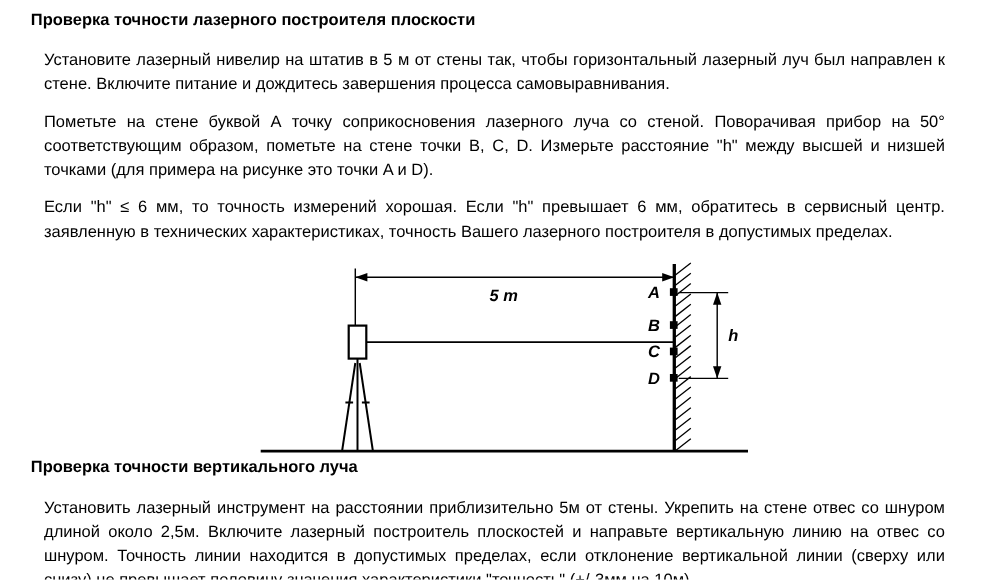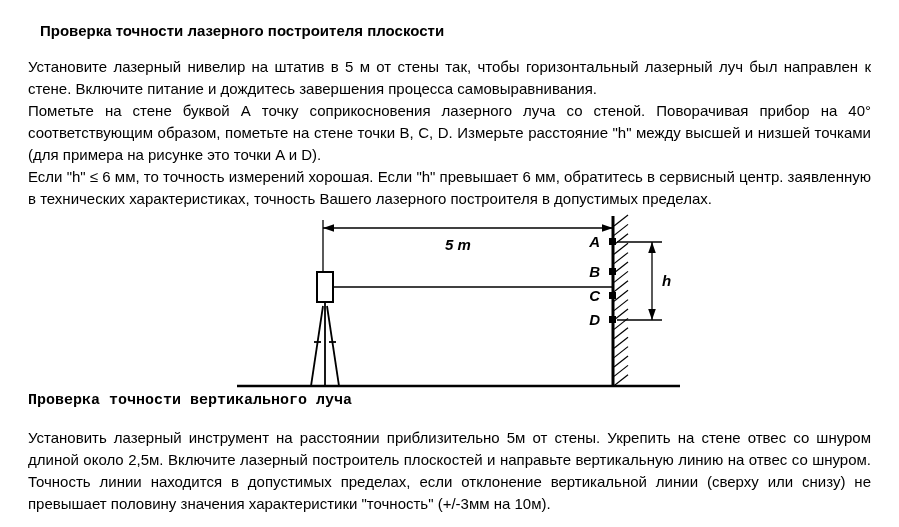--- a/index.html
+++ b/index.html
@@ -11,27 +11,27 @@
     background: #ffffff;
     color: #000000;
     font-family: "Liberation Sans", sans-serif;
     font-size: 15px;
     line-height: 22px;
     overflow: hidden;
   }
   h1, h2 {
     font-size: 15px;
     font-weight: bold;
-    margin: 12px;
+    margin: 0;
     line-height: 22px;
   }
   h1.doc-title { margin-bottom: 14px; }
-  h2.s2-heading { margin: 0 0 15px 0; font-family: Liberation Mono, monospace; }
+  h2.s2-heading { margin: 0 0 15px 0; }
   p {
-    margin: 0;
+    margin: 12px;
     text-align: justify;
   }
   figure.diagram {
     margin: 0;
     padding: 0;
     height: 180px;
     font-style: italic;
   }
   svg text {
     font-family: "Liberation Sans", sans-serif;
@@ -41,21 +41,21 @@
 </style>
 </head>
 <body>
 
 <div class="page">
 
   <h1 class="doc-title">Проверка точности лазерного построителя плоскости</h1>
 
   <section>
     <p>Установите лазерный нивелир на штатив в 5 м от стены так, чтобы горизонтальный лазерный луч был направлен к стене. Включите питание и дождитесь завершения процесса самовыравнивания.</p>
-    <p>Пометьте на стене буквой А точку соприкосновения лазерного луча со стеной. Поворачивая прибор на 40° соответствующим образом, пометьте на стене точки B, C, D. Измерьте расстояние "h" между высшей и низшей точками (для примера на рисунке это точки A и D).</p>
+    <p>Пометьте на стене буквой А точку соприкосновения лазерного луча со стеной. Поворачивая прибор на 50° соответствующим образом, пометьте на стене точки B, C, D. Измерьте расстояние "h" между высшей и низшей точками (для примера на рисунке это точки A и D).</p>
     <p>Если "h" ≤ 6 мм, то точность измерений хорошая. Если "h" превышает 6 мм, обратитесь в сервисный центр. заявленную в технических характеристиках, точность Вашего лазерного построителя в допустимых пределах.</p>
   </section>
 
   <figure class="diagram">
     <svg width="843" height="180" viewBox="0 0 843 180">
       <g stroke="#000" fill="none">
         <line x1="209" y1="176" x2="652" y2="176" stroke-width="2.5"></line>
         <line x1="585" y1="6" x2="585" y2="176" stroke-width="3"></line>
         <g stroke-width="1.2">
             <line x1="586" y1="16.0" x2="600" y2="5.0"></line>

